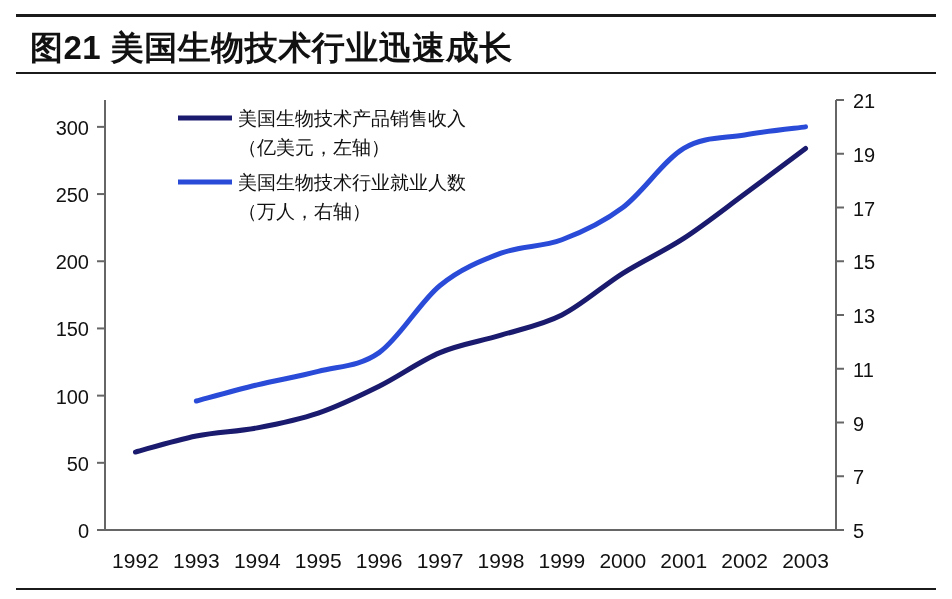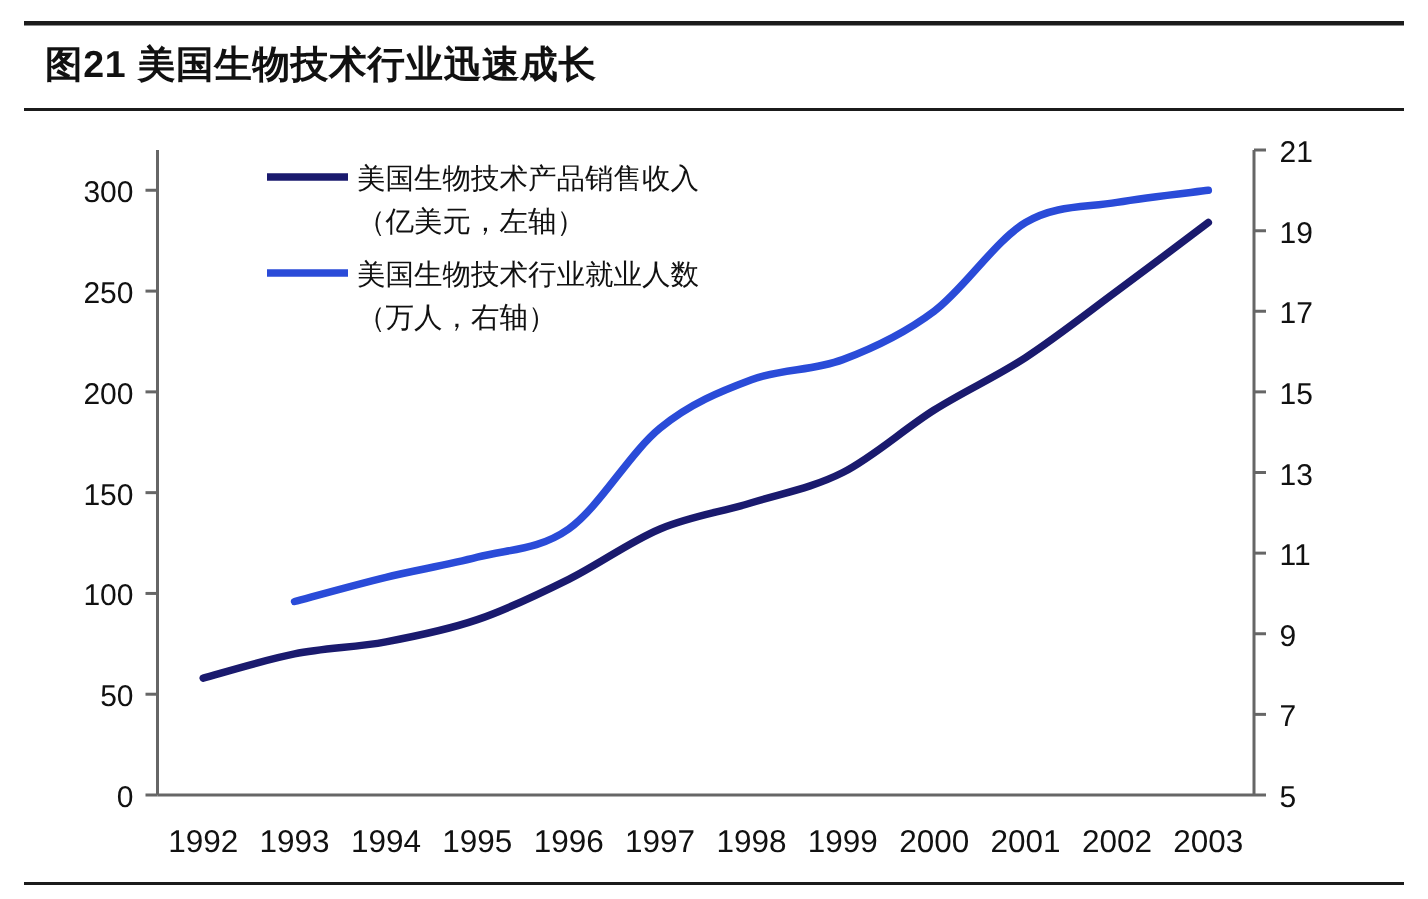--- a/index.html
+++ b/index.html
@@ -34,21 +34,21 @@
     left: 16px;
     top: 72px;
     width: 920px;
     height: 2px;
     background: #1b1b1b;
   }
   .chart-title {
     position: absolute;
     left: 30px;
     top: 26px;
-    font-size: 25px;
+    font-size: 33px;
     font-weight: bold;
     letter-spacing: 0.5px;
     color: #111111;
     white-space: nowrap;
   }
   .footer-rule {
     position: absolute;
     left: 16px;
     top: 588px;
     width: 920px;

